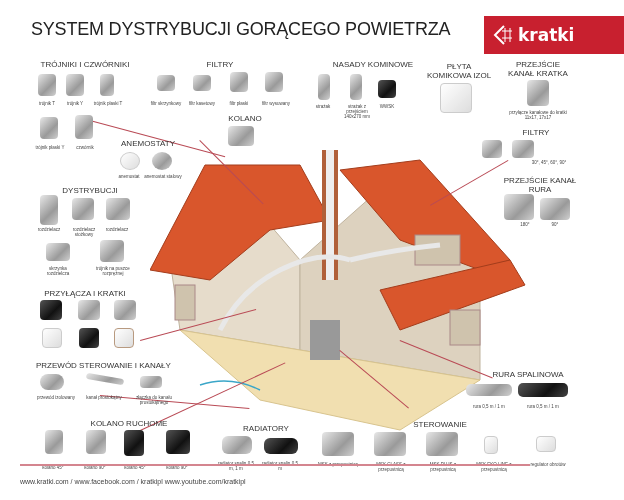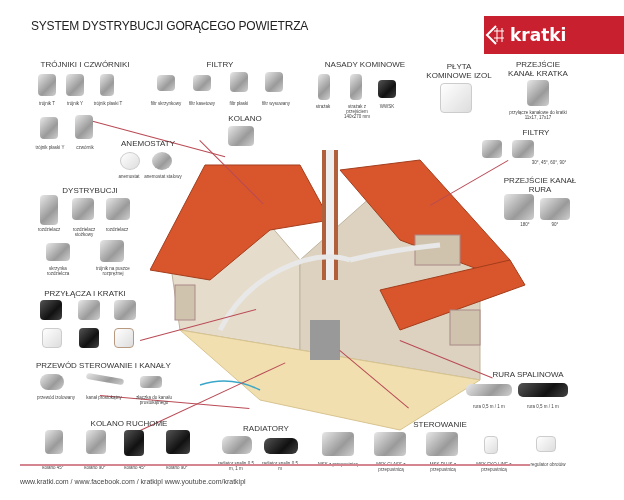--- a/index.html
+++ b/index.html
@@ -1,19 +1,19 @@
 <!DOCTYPE html>
 <html><head>
 <meta charset="utf-8">
 <style>
   html,body{margin:0;padding:0;background:#fff;}
   body{width:624px;height:500px;position:relative;overflow:hidden;font-family:"Liberation Sans",sans-serif;color:#333;}
   .abs{position:absolute;}
-  .title{left:31px;top:19px;font-size:12px;color:#222;letter-spacing:-0.2px;}
-  .logo{left:484px;top:16px;width:140px;height:38px;background:#c8202f;display:flex;align-items:center;padding-left:0;box-sizing:border-box;}
+  .title{left:31px;top:19px;font-size:18px;color:#222;letter-spacing:-0.2px;}
+  .logo{left:484px;top:16px;width:140px;height:38px;background:#c8202f;display:flex;align-items:center;padding-left:8px;box-sizing:border-box;}
   .logo-text{color:#fff;font-weight:bold;font-size:17px;margin-left:4px;font-family:"DejaVu Sans",sans-serif;}
   .sec-title{font-size:8px;color:#333;text-align:center;white-space:nowrap;}
   .lbl{font-size:4.5px;color:#444;text-align:center;white-space:nowrap;line-height:5px;}
   .thumb{border-radius:4px;}
   .metal{background:linear-gradient(135deg,#e8e8e8,#9a9a9a 60%,#d0d0d0);}
   .dark{background:linear-gradient(135deg,#555,#111 60%,#444);}
   .white{background:linear-gradient(135deg,#fff,#ddd);border:1px solid #ccc;box-sizing:border-box;}
   .footer-line{left:20px;top:464px;width:510px;height:2px;background:#d4858f;}
   .footer{left:20px;top:478px;font-size:7px;color:#444;}
   .leader{position:absolute;height:1px;background:#b94a55;transform-origin:0 0;}
@@ -79,29 +79,29 @@
 <div class="abs thumb metal" style="left:230px;top:72px;width:18px;height:20px"></div>
 <div class="abs thumb metal" style="left:265px;top:72px;width:18px;height:20px"></div>
 <div class="abs lbl" style="left:146px;top:101px;width:40px">filtr skrzynkowy</div>
 <div class="abs lbl" style="left:184px;top:101px;width:36px">filtr kasetowy</div>
 <div class="abs lbl" style="left:224px;top:101px;width:30px">filtr płaski</div>
 <div class="abs lbl" style="left:256px;top:101px;width:40px">filtr wysuwany</div>
 
 <div class="abs sec-title" style="left:220px;top:114px;width:50px">KOLANO</div>
 <div class="abs thumb metal" style="left:228px;top:126px;width:26px;height:20px"></div>
 
-<div class="abs sec-title" style="left:320px;top:60px;width:90px">NASADY KOMINOWE</div>
+<div class="abs sec-title" style="left:328px;top:60px;width:90px">NASADY KOMINOWE</div>
 <div class="abs thumb metal" style="left:318px;top:74px;width:12px;height:26px"></div>
 <div class="abs thumb metal" style="left:350px;top:74px;width:12px;height:26px"></div>
 <div class="abs thumb dark" style="left:378px;top:80px;width:18px;height:18px"></div>
 <div class="abs lbl" style="left:308px;top:104px;width:30px">strażak</div>
 <div class="abs lbl" style="left:340px;top:104px;width:34px;white-space:normal">strażak z przejściem 140x270 mm</div>
 <div class="abs lbl" style="left:374px;top:104px;width:26px">WWSK</div>
 
-<div class="abs sec-title" style="left:424px;top:62px;width:70px;white-space:normal">PŁYTA KOMINOWE IZOL</div>
+<div class="abs sec-title" style="left:424px;top:62px;width:70px;white-space:normal">PŁYTA KOMIKOWA IZOL</div>
 <div class="abs thumb white" style="left:440px;top:83px;width:32px;height:30px"></div>
 
 <div class="abs sec-title" style="left:505px;top:60px;width:66px;white-space:normal">PRZEJŚCIE KANAŁ KRATKA</div>
 <div class="abs thumb metal" style="left:527px;top:80px;width:22px;height:26px"></div>
 <div class="abs lbl" style="left:505px;top:110px;width:66px;white-space:normal">przyłącze kanałowe do kratki 11x17, 17x17</div>
 
 <div class="abs sec-title" style="left:516px;top:128px;width:40px">FILTRY</div>
 <div class="abs thumb metal" style="left:482px;top:140px;width:20px;height:18px"></div>
 <div class="abs thumb metal" style="left:512px;top:140px;width:22px;height:18px"></div>
 <div class="abs lbl" style="left:524px;top:160px;width:50px">30°, 45°, 60°, 90°</div>

